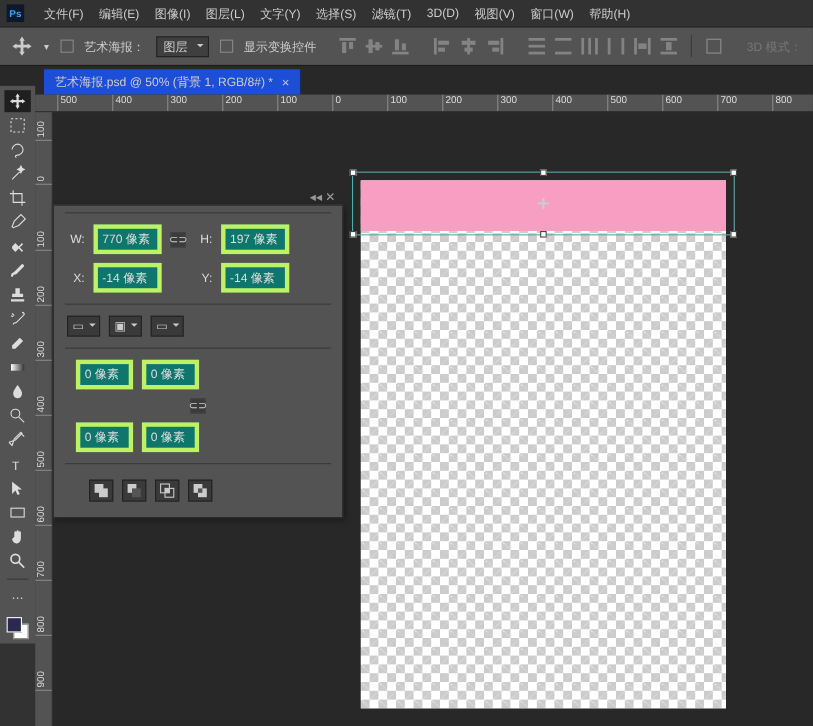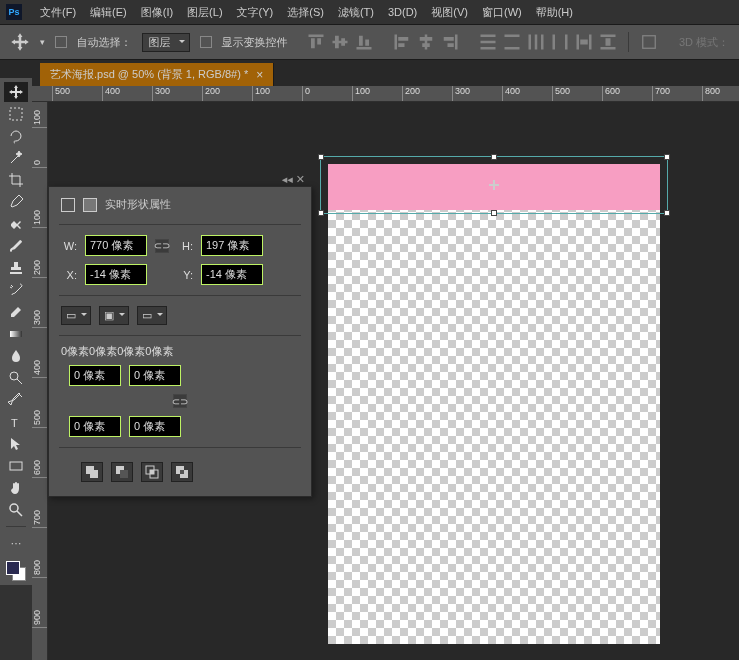--- a/index.html
+++ b/index.html
@@ -8,21 +8,21 @@
 .menubar .ps-logo{width:16px;height:16px;background:#0f172a;color:#31a8ff;font-weight:bold;font-size:9px;display:flex;align-items:center;justify-content:center;margin-right:10px}
 .menubar span{padding:2px 6px;cursor:default}
 .optbar{height:36px;background:#535353;border-top:1px solid #1a1a1a;border-bottom:1px solid #1a1a1a;display:flex;align-items:center;padding:0 10px;gap:10px}
 .optbar .tool-preview{width:20px;height:20px;display:flex;align-items:center;justify-content:center}
 .optbar .chk{width:12px;height:12px;border:1px solid #888;display:inline-block}
 .optbar .sel{background:#3f3f3f;border:1px solid #222;padding:1px 18px 1px 6px;position:relative}
 .optbar .sel:after{content:"";position:absolute;right:4px;top:6px;border:3px solid transparent;border-top-color:#ccc}
 .align-group{display:flex;gap:4px;margin-left:8px}
 .align-btn{width:20px;height:20px;display:flex;align-items:center;justify-content:center;opacity:.4}
 .tabbar{height:26px;background:#282828;display:flex;align-items:flex-end;padding-left:40px}
-.tab{background:#a16207;padding:4px 10px;font-size:11px;border-right:1px solid #1a1a1a;display:flex;align-items:center;gap:8px}
+.tab{background:#1d4ed8;padding:4px 10px;font-size:11px;border-right:1px solid #1a1a1a;display:flex;align-items:center;gap:8px}
 .tab .close{font-size:12px;cursor:pointer}
 .toolbox{position:absolute;left:0;top:78px;width:32px;background:#535353;padding:4px 0;display:flex;flex-direction:column;align-items:center;gap:2px}
 .tool{width:24px;height:20px;display:flex;align-items:center;justify-content:center;cursor:pointer;position:relative}
 .tool.active{background:#1f1f1f}
 .tool svg{width:16px;height:16px}
 .swatch-block{margin-top:6px;width:20px;height:20px;position:relative}
 .swatch-fg{position:absolute;top:0;left:0;width:14px;height:14px;background:#2a2a50;border:1px solid #fff}
 .swatch-bg{position:absolute;bottom:0;right:0;width:14px;height:14px;background:#fff;border:1px solid #888}
 .rulers-h{position:absolute;left:32px;top:86px;right:0;height:16px;background:#535353;border-bottom:1px solid #2e2e2e;overflow:hidden}
 .rulers-h .tick{position:absolute;top:0;height:16px;border-left:1px solid #888;font-size:9px;padding-left:2px;color:#ddd}
@@ -41,21 +41,21 @@
 .ref-point:after{top:4px;left:0;width:10px;height:2px}
 .prop-panel{position:absolute;left:48px;top:186px;width:264px;background:#535353;border:1px solid #2a2a2a;box-shadow:2px 2px 6px rgba(0,0,0,.4)}
 .prop-header{background:#454545;padding:3px 8px;display:flex;align-items:center;justify-content:space-between}
 .prop-header .title{font-size:11px}
 .prop-header .menu-icon{font-size:12px;color:#999}
 .prop-sub{padding:10px 12px 6px;display:flex;align-items:center;gap:8px}
 .prop-sub .shape-ico{width:14px;height:14px;border:1px solid #ccc}
 .prop-sub .mask-ico{width:14px;height:14px;border:1px solid #ccc;background:#777}
 .prop-row{display:flex;align-items:center;gap:8px;padding:4px 12px}
 .field-lbl{width:16px;text-align:right;color:#ddd}
-.field-inp{background:#000000;border:1px solid #bef264;padding:2px 4px;width:62px;color:#ddd}
+.field-inp{background:#0f766e;border:4px solid #bef264;padding:2px 4px;width:62px;color:#ddd}
 .link-ico{width:14px;height:14px;display:flex;align-items:center;justify-content:center;border:1px solid #444;background:#3b3b3b;font-size:10px}
 .fill-swatch{width:24px;height:14px;background:#f79ec2;border:1px solid #222}
 .stroke-swatch{width:24px;height:14px;border:1px solid #222;background:linear-gradient(135deg,#fff 45%,red 45%,red 55%,#fff 55%)}
 .dd{background:#3a3a3a;border:1px solid #222;padding:2px 4px;min-width:50px;position:relative}
 .dd:after{content:"";position:absolute;right:3px;top:6px;border:3px solid transparent;border-top-color:#ccc}
 .mini{width:30px;min-width:30px}
 .dd.line{min-width:32px;display:flex;align-items:center}
 .dd.line:before{content:"";flex:1;height:2px;background:#ccc}
 .corner-text{font-size:11px;color:#ddd;padding:2px 12px}
 .bot-btns{display:flex;gap:8px;padding:8px 12px 14px;justify-content:flex-start;margin-left:20px}
@@ -81,21 +81,21 @@
 </div>
 
 <div class="optbar">
   <div class="tool-preview">
       <svg viewBox="0 0 16 16">
         <path d="M8 1l2 3H9v3h3V6l3 2-3 2V9H9v3h1l-2 3-2-3h1V9H4v1L1 8l3-2v1h3V4H6z" fill="#ccc"></path>
       </svg>
     </div>
   <span style="font-size:9px">▾</span>
   <span class="chk"></span>
-  <span>自动选择：</span>
+  <span>艺术海报：</span>
   <span class="sel">图层</span>
   <span class="chk"></span>
   <span>显示变换控件</span>
   <div class="align-group">
     <div class="align-btn">
         <svg viewBox="0 0 16 16">
           <rect x="2" y="2" width="12" height="2" fill="#ccc"></rect>
           <rect x="4" y="5" width="3" height="8" fill="#ccc"></rect>
           <rect x="9" y="5" width="3" height="5" fill="#ccc"></rect>
         </svg>
@@ -353,25 +353,20 @@
     <div class="handle" style="right:-3px;top:-3px"></div>
     <div class="handle" style="left:-3px;bottom:-3px"></div>
     <div class="handle" style="left:calc(50% - 3px);bottom:-3px"></div>
     <div class="handle" style="right:-3px;bottom:-3px"></div>
     <div class="ref-point" style="left:calc(50% - 5px);top:calc(50% - 5px)"></div>
   </div>
 </div>
 
 <div class="prop-panel">
   <div class="dots" style="position:absolute;right:6px;top:-14px;color:#999">◂◂ ✕</div>
-  <div class="prop-sub">
-    <span class="shape-ico"></span>
-    <span class="mask-ico"></span>
-    <span>实时形状属性</span>
-  </div>
   <div class="sep"></div>
   <div class="prop-row">
     <span class="field-lbl">W:</span>
     <span class="field-inp">770 像素</span>
     <span class="link-ico">⊂⊃</span>
     <span class="field-lbl">H:</span>
     <span class="field-inp">197 像素</span>
   </div>
   <div class="prop-row">
     <span class="field-lbl">X:</span>
@@ -380,21 +375,20 @@
     <span class="field-lbl">Y:</span>
     <span class="field-inp">-14 像素</span>
   </div>
   <div class="sep"></div>
   <div class="prop-row">
     <span class="dd mini">▭</span>
     <span class="dd mini">▣</span>
     <span class="dd mini">▭</span>
   </div>
   <div class="sep"></div>
-  <div class="corner-text">0像素0像素0像素0像素</div>
   <div class="prop-row">
     <span class="chk"></span>
     <span class="field-inp" style="width:52px">0 像素</span>
     <span class="field-inp" style="width:52px">0 像素</span>
     <span class="chk"></span>
   </div>
   <div class="prop-row" style="justify-content:center">
     <span class="link-ico">⊂⊃</span>
   </div>
   <div class="prop-row">

